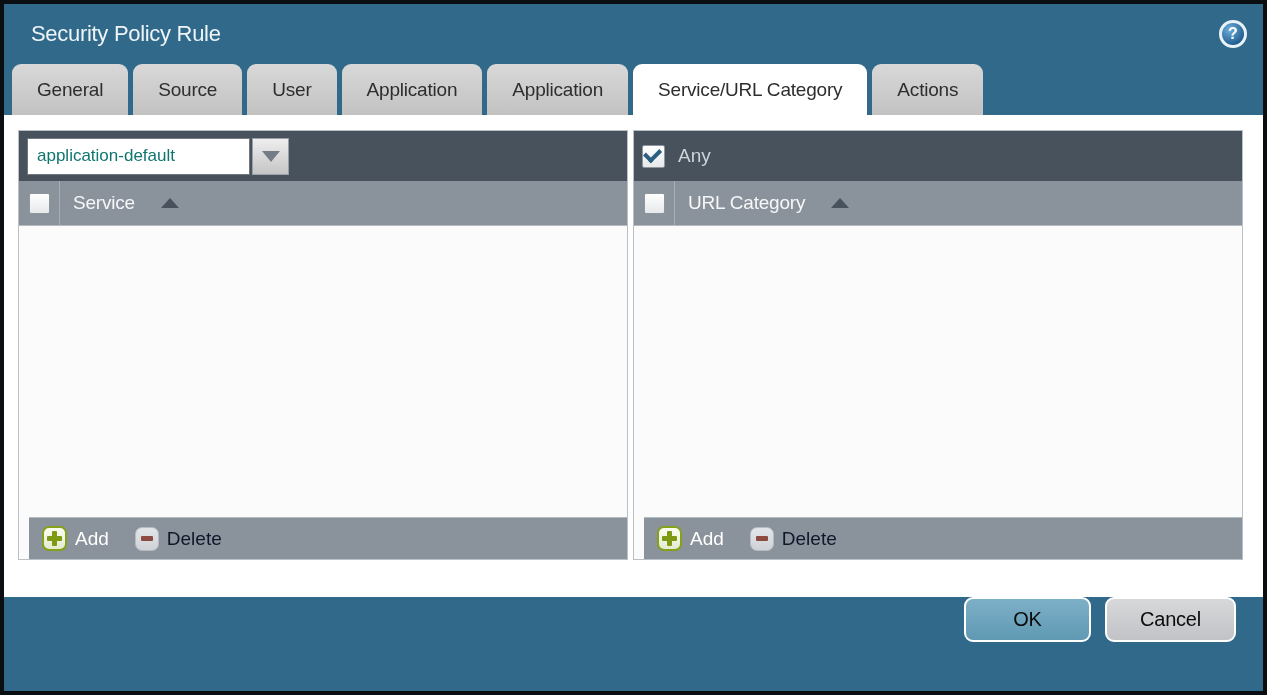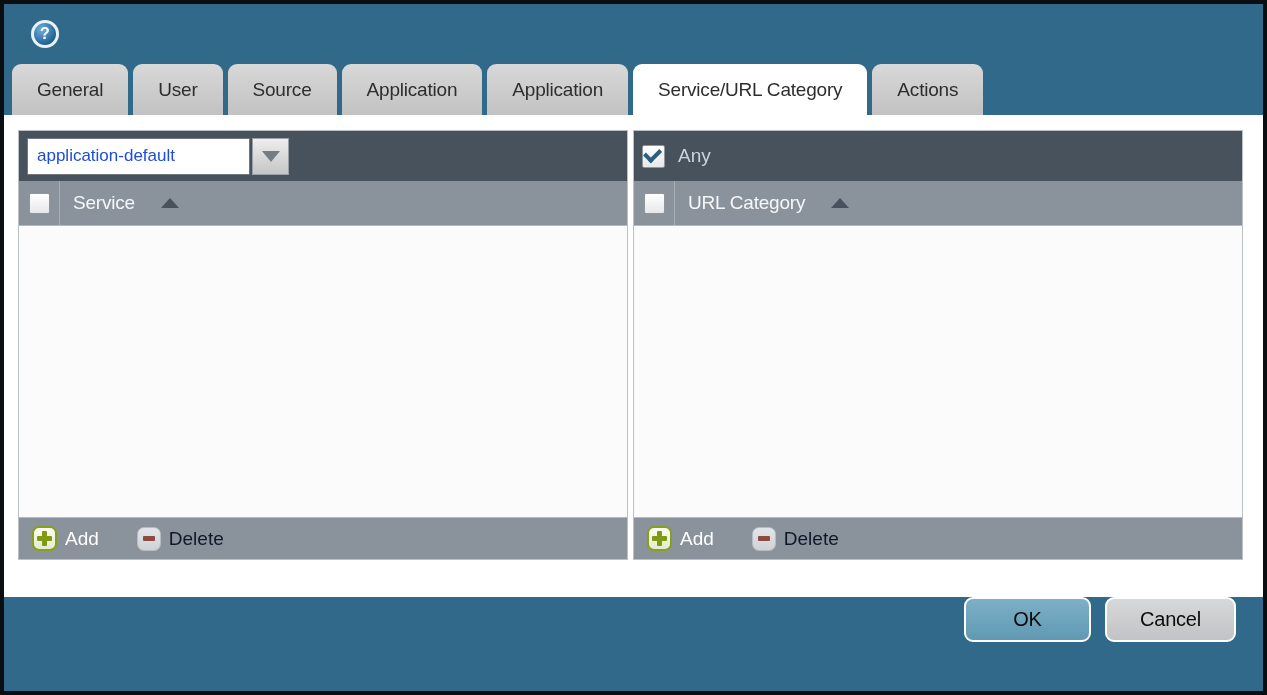--- a/index.html
+++ b/index.html
@@ -44,21 +44,21 @@
     width:610px; height:430px; border:1px solid #b9c0c6;
     display:flex; flex-direction:column; background:#fbfbfb;
   }
   .panel-top {
     flex:0 0 50px; background:#47525d; display:flex; align-items:center;
     padding:0 8px;
   }
   .combo { display:flex; align-items:center; }
   .combo input {
     width:223px; height:37px; border:1px solid #70787e; font-size:17px;
-    padding:0 9px; color:#1d4ed8; background:#fff; font-family:inherit; outline:none;
+    padding:0 9px; color:#0f766e; background:#fff; font-family:inherit; outline:none;
   }
   .combo-btn {
     width:37px; height:37px; margin-left:2px;
     background:linear-gradient(#eeeeee,#c5c5c5); border:1px solid #9aa0a5;
     display:flex; align-items:center; justify-content:center; cursor:pointer;
   }
   .caret-down {
     width:0; height:0; border-left:9px solid transparent;
     border-right:9px solid transparent; border-top:11px solid #747d86;
   }
@@ -90,21 +90,21 @@
   }
   .sort-asc {
     width:0; height:0; border-left:9px solid transparent;
     border-right:9px solid transparent; border-bottom:10px solid #47525d;
   }
 
   .list { flex:1 1 auto; background:#fbfbfb; }
 
   .panel-bottom {
     flex:0 0 42px; background:#8a939c; display:flex; align-items:center;
-    padding:0 13px; gap:38px; border-top:1px solid #b3bac0;
+    padding:0 13px; gap:26px; border-top:1px solid #b3bac0;margin-left:10px;
   }
   .action { display:flex; align-items:center; gap:8px; cursor:pointer; }
   .action-label { font-size:19px; color:#fff; }
   .action.disabled { cursor:default; }
   .action.disabled .action-label { color:#0f172a; }
   .icon-add {
     width:25px; height:25px; border-radius:7px; position:relative;
     background:linear-gradient(#fbfdf2,#e4ead0); border:2px solid #85a019;
   }
   .icon-add::before {
@@ -136,27 +136,28 @@
   }
   .btn-ok { width:127px; background:linear-gradient(#7db0c7,#6099b3); }
   .btn-cancel { width:131px; background:linear-gradient(#d6d8da,#c1c3c6); }
 </style>
 </head>
 <body>
 
 <div class="dialog">
 
   <div class="titlebar">
+    <div class="title">Security Policy Rule</div>
     <div class="help">?</div>
   </div>
 
   <div class="tabs">
     <div class="tab">General</div>
+    <div class="tab">Source</div>
     <div class="tab">User</div>
-    <div class="tab">Source</div>
     <div class="tab">Application</div>
     <div class="tab">Application</div>
     <div class="tab active">Service/URL Category</div>
     <div class="tab">Actions</div>
   </div>
 
   <div class="content">
 
     <div class="panel">
       <div class="panel-top">

